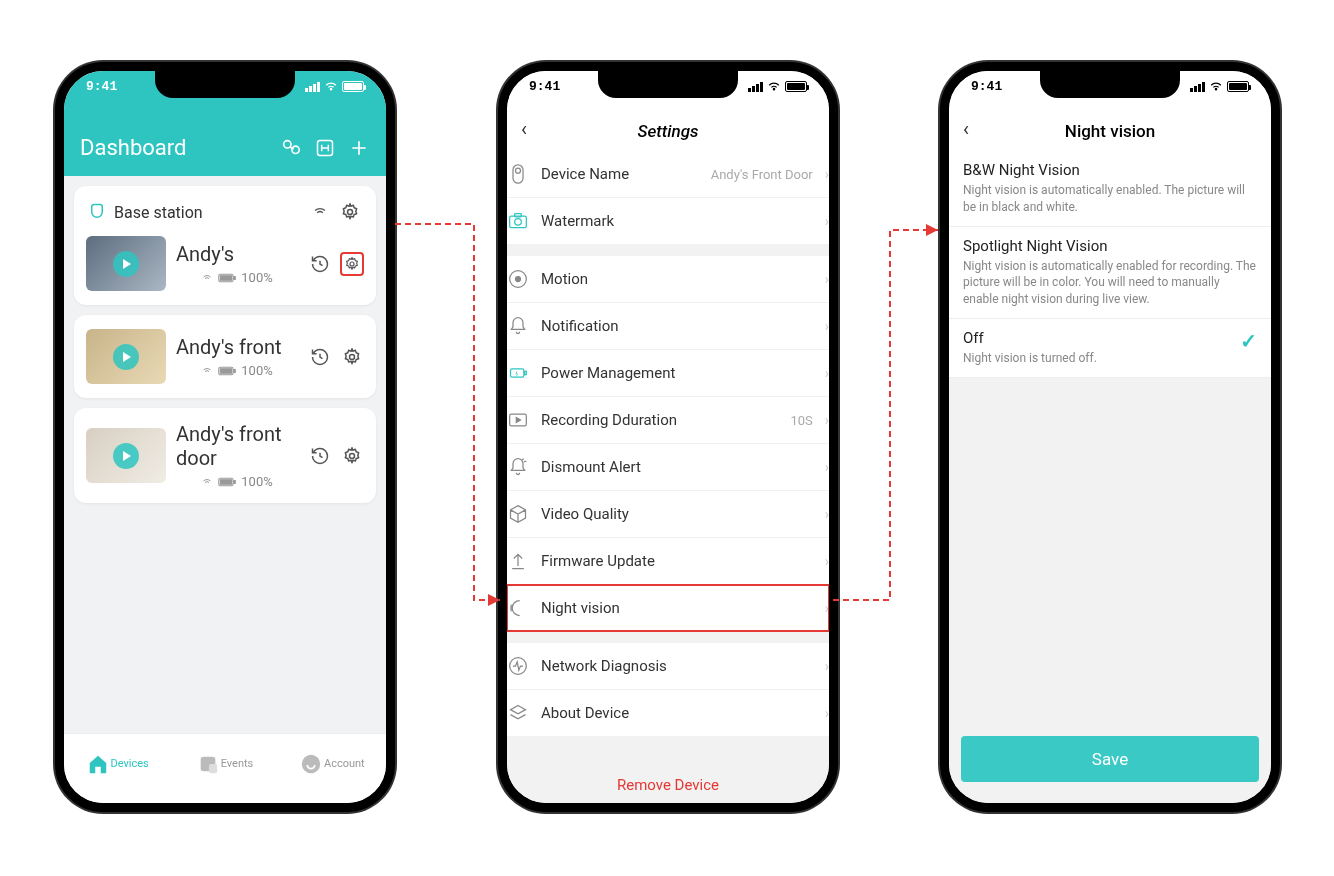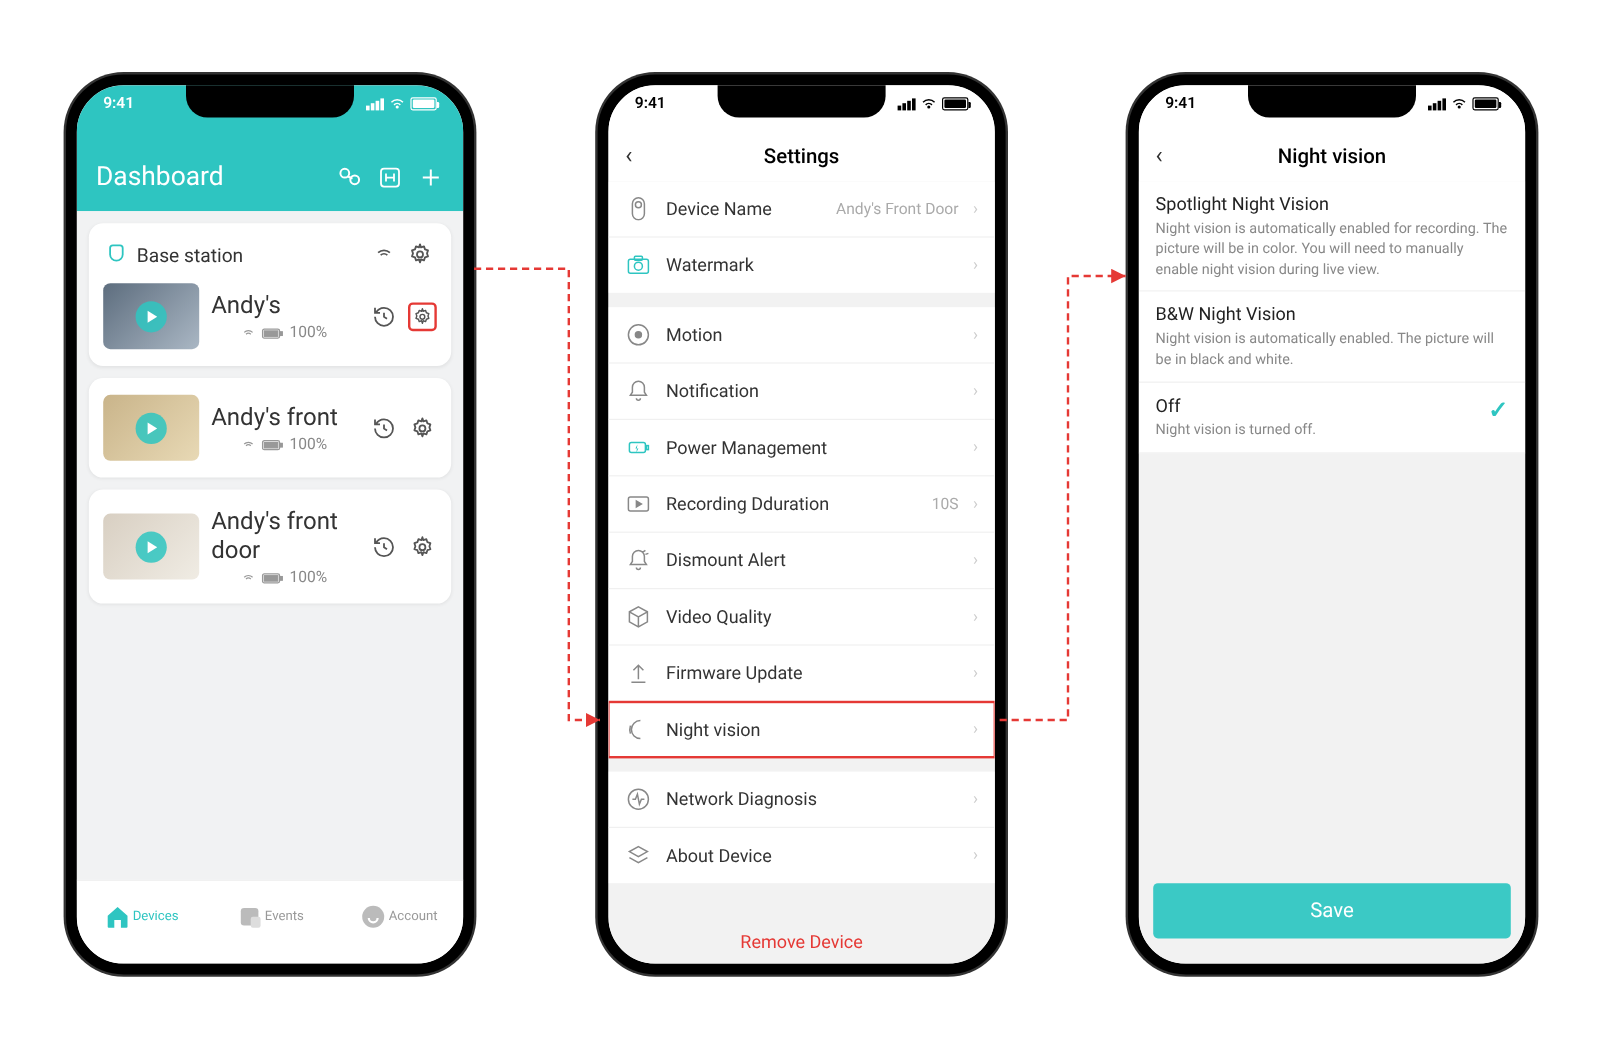--- a/index.html
+++ b/index.html
@@ -30,20 +30,21 @@
     background: #000;
     border-radius: 0 0 18px 18px;
     z-index: 50;
   }
   .statusbar {
     position: absolute; top: 8px; left: 0; right: 0;
     display: flex; justify-content: space-between;
     padding: 0 22px;
     font-size: 13px; font-weight: 600;
     z-index: 40;
+    font-family: Liberation Mono, monospace;
   }
   .statusbar.light { color: #fff; }
   .statusbar.dark { color: #000; }
   .status-icons { display: flex; gap: 4px; align-items: center; }
   .sig { display: inline-flex; gap: 1px; align-items: flex-end; }
   .sig span { width: 3px; background: currentColor; display: inline-block; }
   .sig span:nth-child(1){height:4px}.sig span:nth-child(2){height:6px}.sig span:nth-child(3){height:8px}.sig span:nth-child(4){height:10px}
   .wifi-ic { font-size: 12px; }
   .batt { width: 22px; height: 11px; border: 1px solid currentColor; border-radius: 2px; position: relative; }
   .batt::after { content: ""; position: absolute; right: -3px; top: 3px; width: 2px; height: 5px; background: currentColor; border-radius: 0 1px 1px 0; }
@@ -95,26 +96,26 @@
   .tabitem { flex: 1; display: flex; flex-direction: row; align-items: center; justify-content: center; gap: 2px; font-size: 11px; color: #999; }
   .tabitem.active { color: #2ec5c1; }
   .tab-ic { width: 22px; height: 22px; }
 
   
   .p2-header {
     height: 80px; padding: 40px 14px 0 14px; display: flex; align-items: center; justify-content: center; position: relative;
     background: #fff;
   }
   .p2-back { position: absolute; left: 14px; top: 46px; font-size: 20px; color: #333; }
-  .p2-title { font-size: 17px; font-weight: 500; }
+  .p2-title { font-size: 17px; font-weight: 500; font-style: italic; }
   .p2-body { background: #f2f2f2; height: 655px; overflow: hidden; }
   .p2-group { background: #fff; }
   .p2-group.sep { margin-top: 12px; }
   .srow {
-    display: flex; align-items: center; padding: 12px 14px; border-bottom: 1px solid #f0f0f0;
+    display: flex; align-items: center; padding: 12px 0; border-bottom: 1px solid #f0f0f0;
     font-size: 15px; color: #333; gap: 12px;
   }
   .srow:last-child { border-bottom: none; }
   .s-icon { width: 22px; height: 22px; display: flex; align-items: center; justify-content: center; color: #666; flex-shrink: 0; }
   .s-label { flex: 1; }
   .s-val { color: #aaa; font-size: 13px; }
   .s-chev { color: #ccc; font-size: 14px; }
   .red-outline { outline: 2px solid #e53935; outline-offset: -1px; }
   .remove-btn { text-align: center; padding: 16px; color: #e53935; font-size: 15px; margin-top: 24px; background: transparent; }
 
@@ -502,26 +503,26 @@
           <span class="batt-fill"></span>
         </span>
     </div>
   </div>
   <div class="p3-header">
     <span class="p3-back">‹</span>
     <div class="p3-title">Night vision</div>
   </div>
   <div class="p3-body">
     <div class="nvopt">
+      <div class="nvopt-title">B&amp;W Night Vision</div>
+      <div class="nvopt-desc">Night vision is automatically enabled. The picture will be in black and white.</div>
+    </div>
+    <div class="nvopt">
       <div class="nvopt-title">Spotlight Night Vision</div>
       <div class="nvopt-desc">Night vision is automatically enabled for recording. The picture will be in color. You will need to manually enable night vision during live view.</div>
-    </div>
-    <div class="nvopt">
-      <div class="nvopt-title">B&amp;W Night Vision</div>
-      <div class="nvopt-desc">Night vision is automatically enabled. The picture will be in black and white.</div>
     </div>
     <div class="nvopt">
       <div class="nvopt-row">
         <div>
           <div class="nvopt-title">Off</div>
           <div class="nvopt-desc">Night vision is turned off.</div>
         </div>
         <span class="check">✓</span>
       </div>
     </div>

